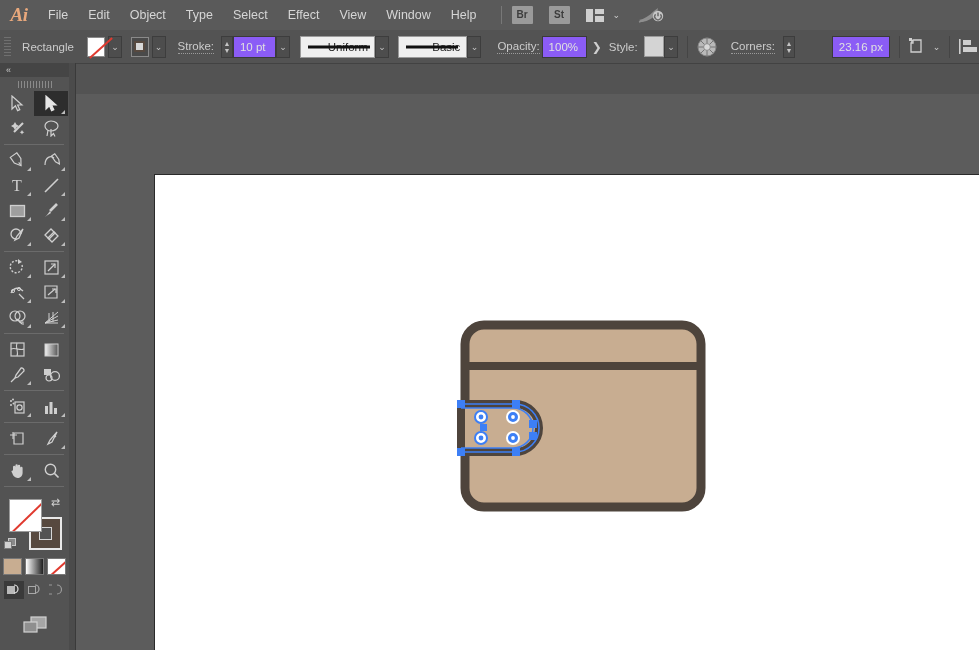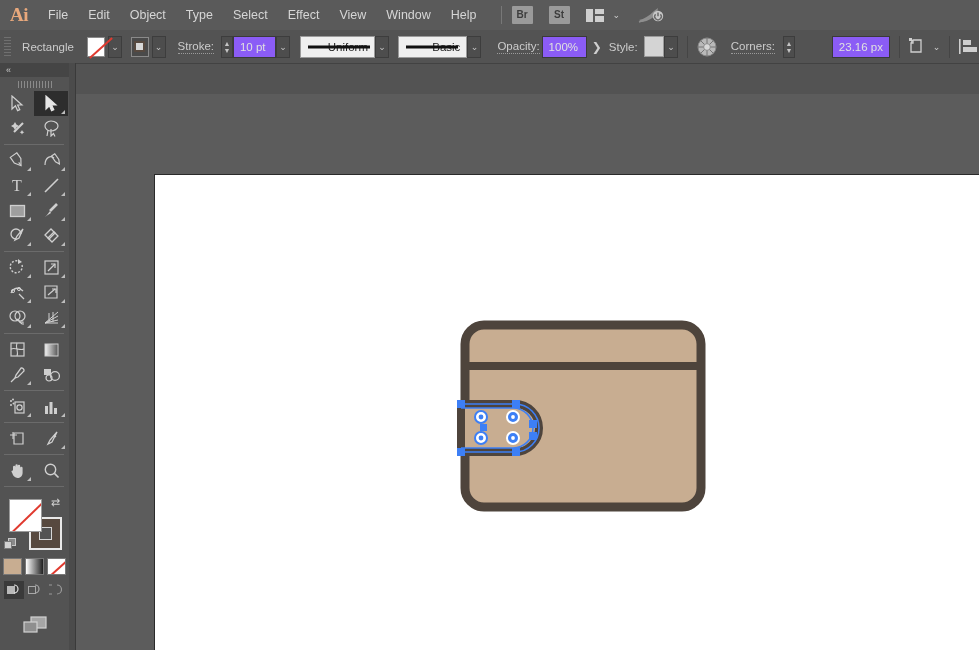--- a/index.html
+++ b/index.html
@@ -17,20 +17,21 @@
     position: absolute; left: 0; top: 0; width: 979px; height: 30px;
     background: #5a5a5a;
     display: flex; align-items: center;
     border-bottom: 1px solid #4a4a4a;
   }
   .ai-logo {
     width: 38px; text-align: center;
     color: #e8a87c; font-size: 19px; font-weight: bold;
     font-family: "Liberation Serif", serif;
     letter-spacing: -0.5px;
+    font-style: italic;
   }
   .menu-item {
     padding: 16px 10px; height: 30px; line-height: 30px;
     color: #d6d6d6; font-size: 12.5px; white-space: nowrap;
   }
   .menu-sep {
     width: 1px; height: 18px; background: #787878; margin: 0 10px 0 14px;
   }
   .app-badge {
     width: 21px; height: 18px; background: #9a9a9a; color: #3c3c3c;

